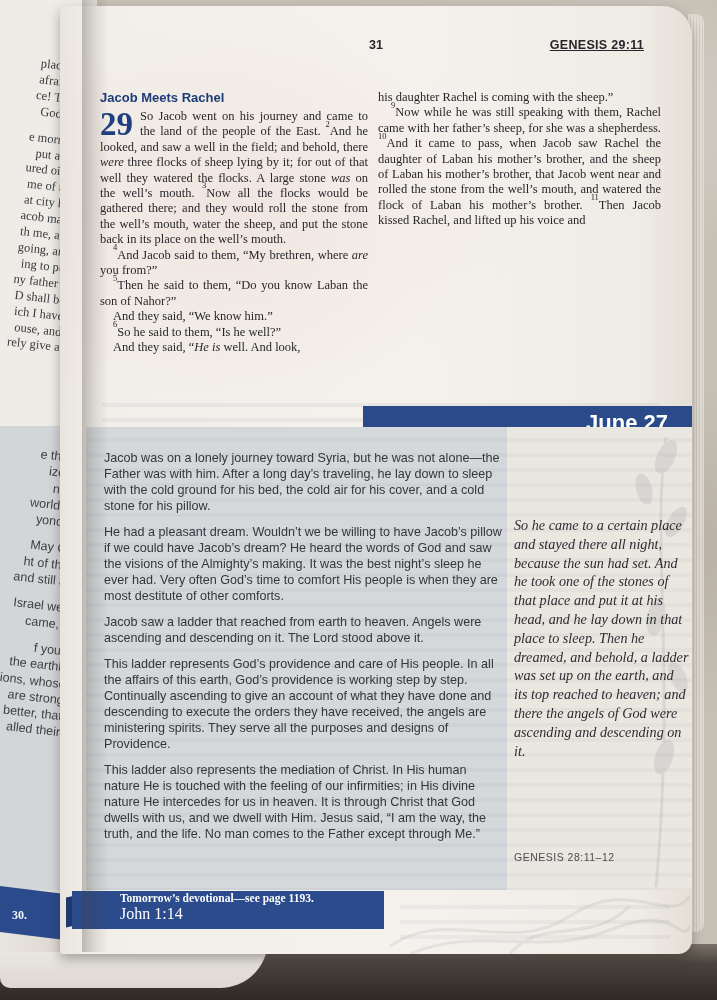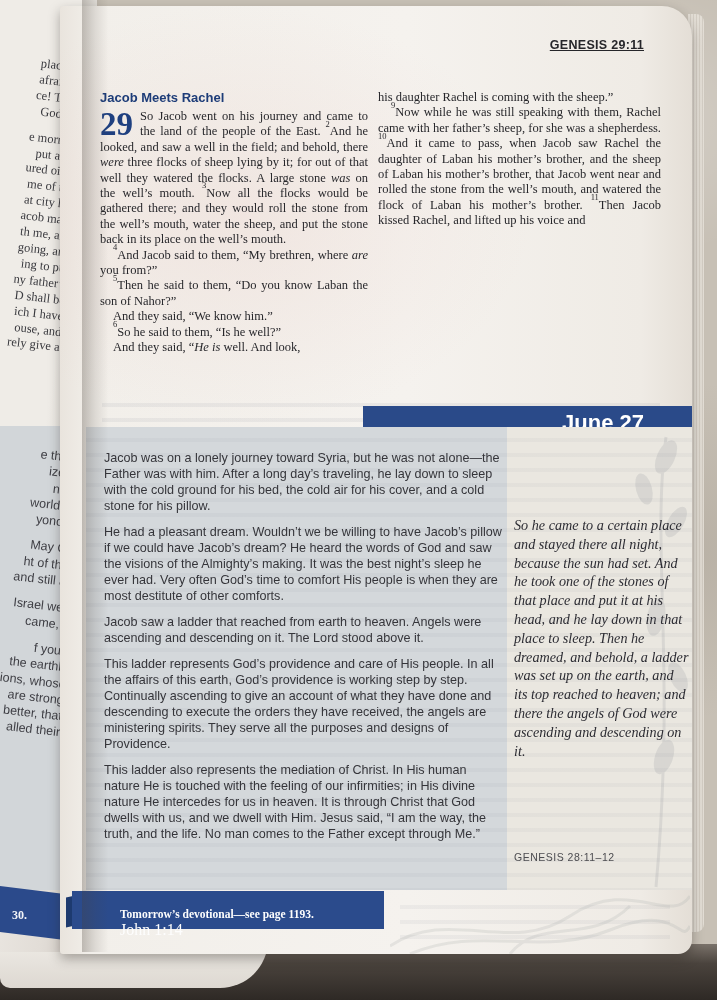--- a/index.html
+++ b/index.html
@@ -56,40 +56,40 @@
   .bible-col p{margin:0;}
   .bible-col p.indent{text-indent:13px;}
   .bible-col sup{font-size:8.5px;line-height:0;position:relative;top:-3.5px;}
   .bible-col i{font-style:italic;}
   .section-head{font:700 13px "Liberation Sans",sans-serif;color:#1d3c78;margin:0 0 4px;}
   .dropcap{float:left;font:700 33px/27px "Liberation Serif",serif;color:#1f4080;
     margin:2px 7px 0 0;}
   
   .date-banner{position:absolute;left:303px;top:400px;width:329px;height:33px;background:#2a4a89;
     color:#fff;font:700 22px/33px "Liberation Sans",sans-serif;text-align:right;
-    padding-right:48px;box-sizing:border-box;}
+    padding-right:24px;box-sizing:border-box;}
   
   .devo-panel{position:absolute;left:26px;top:421px;width:606px;height:463px;background:#d4d8db;overflow:hidden;}
   .quote-strip{position:absolute;left:421px;top:0;width:185px;height:463px;background:#eae7e0;}
   .panel-ghost{position:absolute;inset:0;
     background:repeating-linear-gradient(to bottom,transparent 0 11px,rgba(104,110,128,.055) 11px 15px);}
   .devo-text{position:absolute;left:18px;top:23px;width:401px;
     font:12.6px/16px "Liberation Sans",sans-serif;color:#35353a;hyphens:auto;}
   .devo-text p{margin:0 0 10px;}
   .quote{position:absolute;left:428px;top:89px;width:176px;
     font:italic 14.2px/18.8px "Liberation Serif",serif;color:#2c2c33;}
   .quote-cite{position:absolute;left:428px;top:424px;width:176px;text-align:left;
     font:10.5px "Liberation Sans",sans-serif;letter-spacing:.5px;color:#4c4c50;}
   
   .wm{position:absolute;pointer-events:none;}
   
   .footer-notch{position:absolute;left:6px;top:890px;width:14px;height:30px;background:#1d3a6f;
     transform:skewY(-12deg);}
   .footer-banner{position:absolute;left:12px;top:885px;width:312px;height:38px;background:#2b4b8c;
-    color:#fdfdfd;padding:16px 0 0 48px;box-sizing:border-box;}
+    color:#fdfdfd;padding:0 0 0 48px;box-sizing:border-box;}
   .footer-line1{font:700 11.5px/14px "Liberation Serif",serif;}
   .footer-line2{font:400 16px/18px "Liberation Serif",serif;}
 </style>
 </head>
 <body>
 
 <div id="photo">
 
   <div class="table"></div>
   <div class="bottom-pages"></div>
@@ -139,20 +139,21 @@
         <div class="fline">alled their</div>
       </div>
     <div class="lp-band"></div>
     <div class="lp-band-text" style="top:908px;">30.</div>
   </div>
 
   <div class="edges"></div>
 
   <div class="page">
 
+    <div class="page-num">31</div>
     <div class="page-ref">GENESIS 29:11</div>
 
     <div class="ghost" style="left:42px;top:386px;width:558px;height:32px;"></div>
     <div class="ghost" style="left:340px;top:888px;width:270px;height:56px;opacity:.8;"></div>
 
     <div class="bible-col col-left">
       <div class="section-head">Jacob Meets Rachel</div>
       <span class="dropcap">29</span>
       <div>
           <p class="chapter-para"><span>So Jacob went on his journey and came to the land of the people of the East. </span><sup>2</sup><span>And he looked, and saw a well in the field; and behold, there </span><i>were</i><span> three flocks of sheep lying by it; for out of that well they watered the flocks. A large stone </span><i>was</i><span> on the well’s mouth. </span><sup>3</sup><span>Now all the flocks would be gathered there; and they would roll the stone from the well’s mouth, water the sheep, and put the stone back in its place on the well’s mouth.</span></p>

